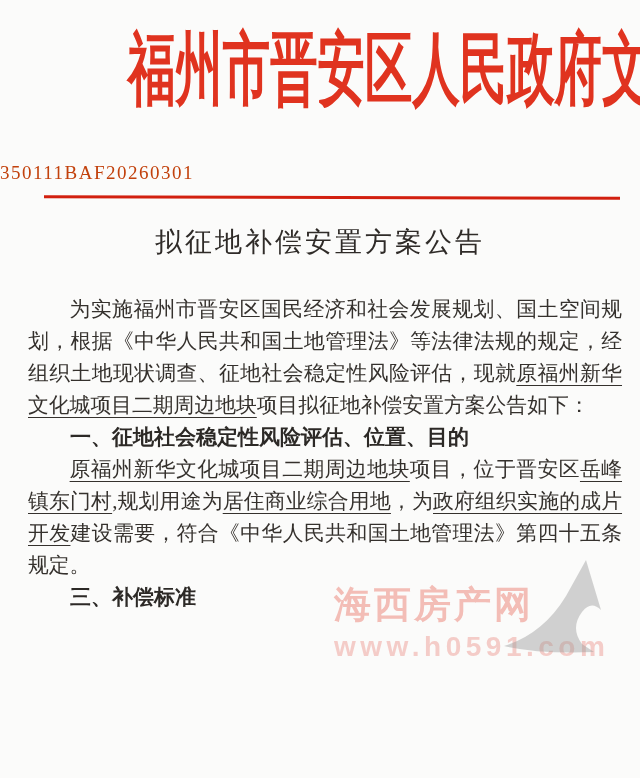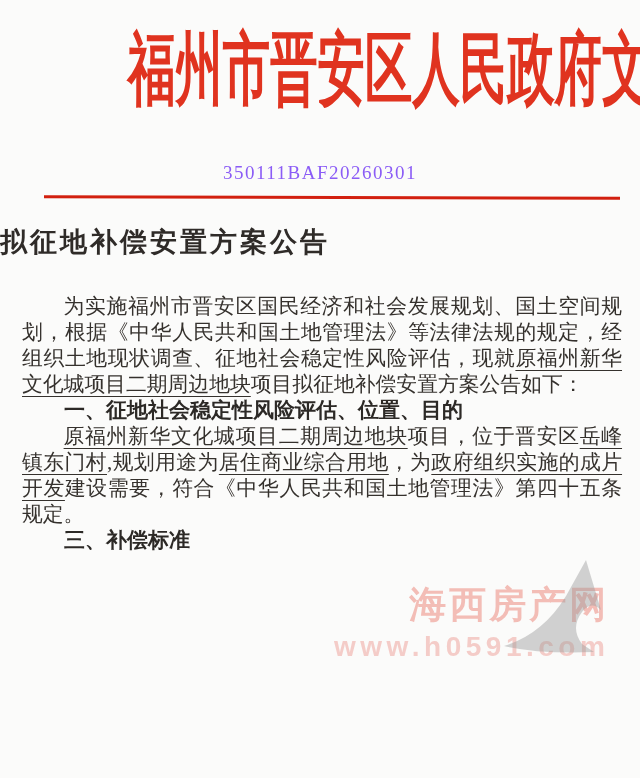--- a/index.html
+++ b/index.html
@@ -19,48 +19,49 @@
     height:100px; line-height:100px;
     text-align:center; white-space:nowrap;
     font-size:79px; font-weight:600;
     color:#e0331f;
     transform:scaleX(0.60);
     transform-origin:50% 50%;
   }
 
   .doc-number {
     margin-top:42px;
-    text-align:center;
+    text-align:left;
     font-size:19px;
     letter-spacing:1.5px;
-    color:#8b5cf6;
+    color:#c2410c;
   }
 
   .red-line {
     margin-top:12px;
     margin-left:44px;
     width:576px; height:3px;
     background:#d2200f;
     transform:rotate(0.15deg);
   }
 
   .doc-title {
     margin:25px 0 0 0;
+    text-align:center;
     font-size:27px;
-    font-weight:bold;
+    font-weight:normal;
     letter-spacing:3px;
     color:#2f2b28;
   }
 
   .body-text {
     position:relative; z-index:1;
     margin-top:33px;
-    padding:0 18px 0 22px;
+    padding:0 18px 0 28px;
     font-size:20.8px;
-    line-height:26px;
+    line-height:32px;
     text-align:justify;
   }
   .body-text p, .body-text h2 {
     margin:0;
     text-indent:2em;
     font-weight:normal;
   }
   .body-text h2 {
     font-size:21px;
     font-weight:bold;
@@ -71,21 +72,20 @@
 
   
   .watermark {
     position:absolute; left:334px; top:560px; z-index:0;
     font-family:"Liberation Sans","DejaVu Sans",sans-serif;
   }
   .wm-name {
     font-size:37px; font-weight:bold;
     letter-spacing:3px;
     color:rgba(231,102,88,0.42);
-    text-align:right;
   }
   .wm-url {
     margin-top:1px;
     font-size:28px; font-weight:bold;
     letter-spacing:4.5px;
     color:rgba(235,128,117,0.38);
   }
   .wm-logo {
     position:absolute; left:498px; top:536px; z-index:0;
     opacity:0.45;

